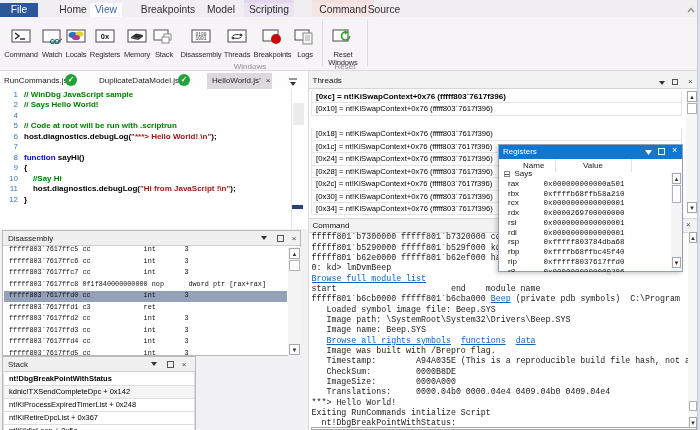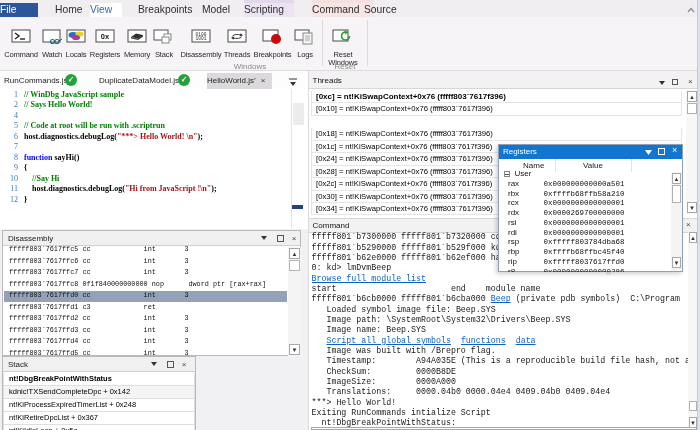--- a/index.html
+++ b/index.html
@@ -1,37 +1,37 @@
 <!DOCTYPE html>
 <html><head><meta charset="utf-8"><style>
 *{margin:0;padding:0;box-sizing:border-box}
 html,body{width:700px;height:430px;overflow:hidden;font-family:"Liberation Sans",sans-serif;background:#f3f1f4;position:relative}
 .abs{position:absolute}
 
 #tabbar{left:0;top:0;width:700px;height:17px;background:#f0eef1}
-.rtab{top:3px;height:14px;font-size:10.3px;color:#2e2e2e;line-height:14px}
+.rtab{top:3px;height:14px;font-size:10.3px;color:#2e2e2e;text-align:center;line-height:14px}
 #tfile{left:0;width:38px;background:#2b579a;color:#fff}
 #tview{color:#3e65a0;background:#fff}
 #tscript{background:#ece4f2}
 #tcmdtab{background:#f6e5e4}
 .sliver{top:0;height:3px}
 
 #ribbon{left:0;top:17px;width:700px;height:53.5px;background:#f6f4f6}
 #ribbon .sep{top:3px;width:1px;height:46px;background:#dddbdd}
 .rbtn{top:4px;width:40px;text-align:center}
 .icobox{position:relative;margin:8px auto;width:20px;height:14px}
 .rlab{font-size:7.6px;letter-spacing:-0.2px;color:#2a2a2a;margin-top:5px;line-height:8px;white-space:nowrap}
 .grplab{top:45px;font-size:8px;color:#8c8a8c;text-align:center}
 #ribbonline{left:0;top:70px;width:700px;height:1px;background:#dcdadc}
 
 #docrow{left:0;top:70.5px;width:308px;height:18px;background:#fdfdfd}
 .dtab{top:2px;height:17px;font-size:8px;color:#222;line-height:15px}
 .gcheck{top:3px;width:12px;height:12px;border-radius:50%;background:#21a339;color:#fff;font-size:8px;line-height:11px;text-align:center;font-weight:bold}
 
-#editor{left:0;top:88.5px;width:314px;height:140.5px;background:#fff;font-family:Liberation Serif, serif;font-size:8px;font-weight:bold}
+#editor{left:0;top:88.5px;width:314px;height:140.5px;background:#fff;font-family:Liberation Sans, sans-serif;font-size:8px;font-weight:bold}
 .cl{height:10.5px;line-height:10.5px;white-space:pre}
 .ln{display:inline-block;width:18px;text-align:right;color:#3a7ab8;margin-right:6px;font-weight:normal}
 .cmt{color:#008000}.str{color:#a31515}.kw{color:#0000ff}
 
 .panel{background:#fff;border:1px solid #b9b9b9}
 .phead{position:absolute;left:0;top:0;right:0;height:15px;background:#f0f0f0;border-bottom:1px solid #cfcfcf;font-size:8px;color:#1a1a1a;line-height:15px;padding-left:5px}
 .hic{position:absolute;top:0;height:15px;line-height:15px;color:#444;font-size:8px;text-align:center}
 .hbx{position:absolute;top:4px;width:7px;height:7px;border:1px solid #555}
 .mono7{font-family:"Liberation Mono",monospace;font-size:7px;white-space:pre}
 .sb{position:absolute;background:#f4f4f4}
@@ -160,21 +160,21 @@
  <div class="abs sep" style="left:367px"></div>
  <div class="abs grplab" style="left:200px;width:100px">Windows</div>
  <div class="abs grplab" style="left:316px;width:58px">Reset</div>
 </div>
 <div id="ribbonline" class="abs"></div>
 <div id="docrow" class="abs">
  <div class="abs dtab" style="left:4px">RunCommands.js</div>
  <div class="abs gcheck" style="left:65px">✓</div>
  <div class="abs dtab" style="left:99px">DuplicateDataModel.js</div>
  <div class="abs gcheck" style="left:178px">✓</div>
- <div class="abs dtab" style="left:207px;width:65px;background:#dbd9dc;">HelloWorld.js’<span style="margin-left:5px;color:#333">×</span></div>
+ <div class="abs dtab" style="left:207px;width:65px;background:#dbd9dc;padding-left:5px">HelloWorld.js’<span style="margin-left:5px;color:#333">×</span></div>
  <svg class="abs" style="left:288px;top:7px" width="10" height="9">
       <line x1="1" y1="1" x2="9" y2="1" stroke="#333"></line>
       <path d="M2 4 L5 8 L8 4 Z" fill="#333"></path>
     </svg>
 </div>
 <div id="editor" class="abs">
  <div style="padding-top:1px">
   <div class="cl"><span class="ln">1</span><span class="cmt">// WinDbg JavaScript sample</span></div>
   <div class="cl"><span class="ln">2</span><span class="cmt">// Says Hello World!</span></div>
   <div class="cl"><span class="ln">4</span></div>
@@ -262,21 +262,21 @@
  <div class="abs mono7" style="left:2.5px;top:158.7px;width:386px;font-size:8.3px;line-height:10.35px;color:#1a1a1a;overflow:hidden" id="cmdtext">fffff801`b7300000 fffff801`b7320000 cdd
 fffff801`b5290000 fffff801`b529f000 kdnic
 fffff801`b62e0000 fffff801`b62ef000 hal
 0: kd&gt; lmDvmBeep
 <a class="lk">Browse full module list</a>
 start                       end    module name
 fffff801`b6cb0000 fffff801`b6cba000 <a class="lk">Beep</a> (private pdb symbols)  C:\Program
    Loaded symbol image file: Beep.SYS
    Image path: \SystemRoot\System32\Drivers\Beep.SYS
    Image name: Beep.SYS
-   <a class="lk">Script all global symbols</a>  <a class="lk">functions</a>  <a class="lk">data</a>
+   <a class="lk">Browse all rights symbols</a>  <a class="lk">functions</a>  <a class="lk">data</a>
    Image was built with /Brepro flag.
    Timestamp:        A94A035E (This is a reproducible build file hash, not a
    CheckSum:         0000B8DE
    ImageSize:        0000A000
    Translations:     0000.04b0 0000.04e4 0409.04b0 0409.04e4
 ***&gt; Hello World!
 Exiting RunCommands intialize Script
   nt!DbgBreakPointWithStatus:</div>
 
  <div class="sb" style="left:379px;top:158.5px;width:10px;height:196px;background:#f7f7f7">
@@ -296,21 +296,21 @@
     </svg>
  <span class="abs" style="left:159px;top:3px;width:7px;height:7px;border:1px solid #fff"></span>
  <span class="abs" style="left:173px;top:0;font-size:9px;color:#fff">×</span>
  <div class="abs" style="left:0;top:14px;width:183px;height:13px;font-size:8px;color:#222">
   <span class="abs" style="left:24px;top:2px">Name</span>
       <span class="abs" style="left:84px;top:2px">Value</span>
   <div class="abs" style="left:56px;top:0;width:1px;height:13px;background:#e3e3e3"></div>
   <div class="abs" style="left:132px;top:0;width:1px;height:13px;background:#e3e3e3"></div>
  </div>
  <div id="regrows" class="abs" style="left:0;top:24px;width:172px;height:103px;overflow:hidden;font-size:8px;color:#111">
-  <div class="rr"><span class="mbox"></span><span style="margin-left:15.5px">User</span></div>
+  <div class="rr"><span class="mbox"></span><span style="margin-left:15.5px">Says</span></div>
   <div class="rr"><span class="rn">rax</span><span class="rv">0x000000000000a501</span></div>
   <div class="rr"><span class="rn">rbx</span><span class="rv">0xffffb68ffb58a210</span></div>
   <div class="rr"><span class="rn">rcx</span><span class="rv">0x0000000000000001</span></div>
   <div class="rr"><span class="rn">rdx</span><span class="rv">0x0000269700000000</span></div>
   <div class="rr"><span class="rn">rsi</span><span class="rv">0x0000000000000001</span></div>
   <div class="rr"><span class="rn">rdi</span><span class="rv">0x0000000000000001</span></div>
   <div class="rr"><span class="rn">rsp</span><span class="rv">0xfffff803784dba68</span></div>
   <div class="rr"><span class="rn">rbp</span><span class="rv">0xffffb68ffbc45f40</span></div>
   <div class="rr"><span class="rn">rip</span><span class="rv">0xfffff8037617ffd0</span></div>
   <div class="rr"><span class="rn">r8</span><span class="rv">0x0000000000000286</span></div>

